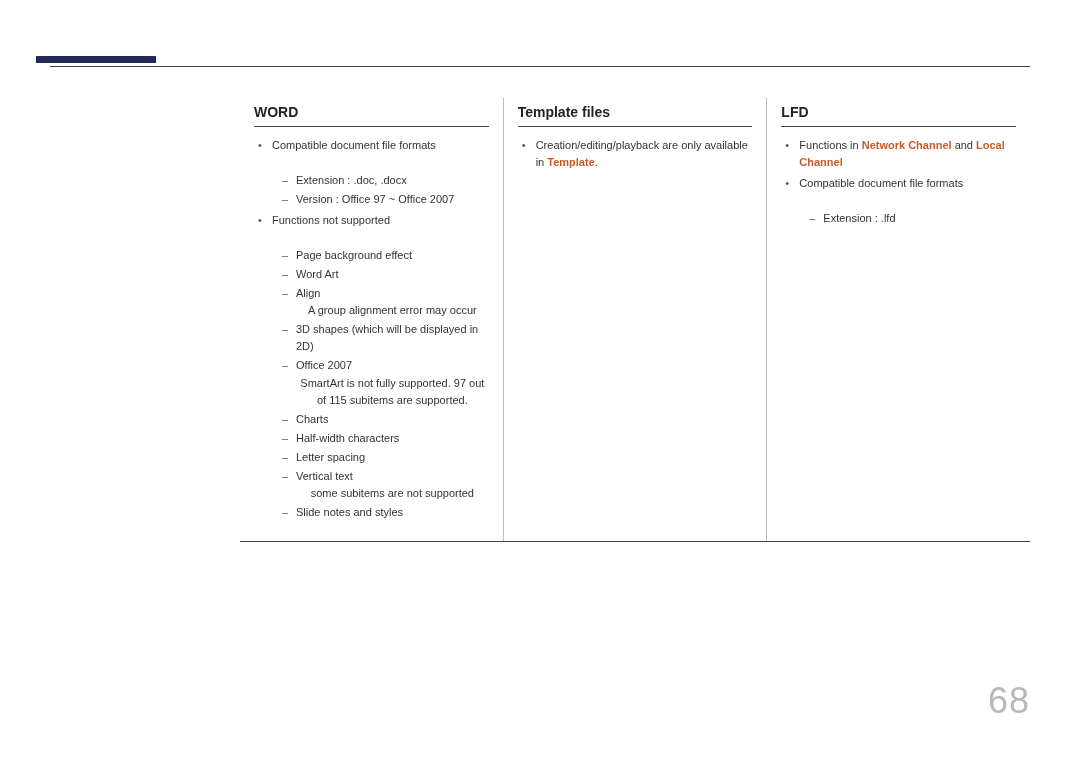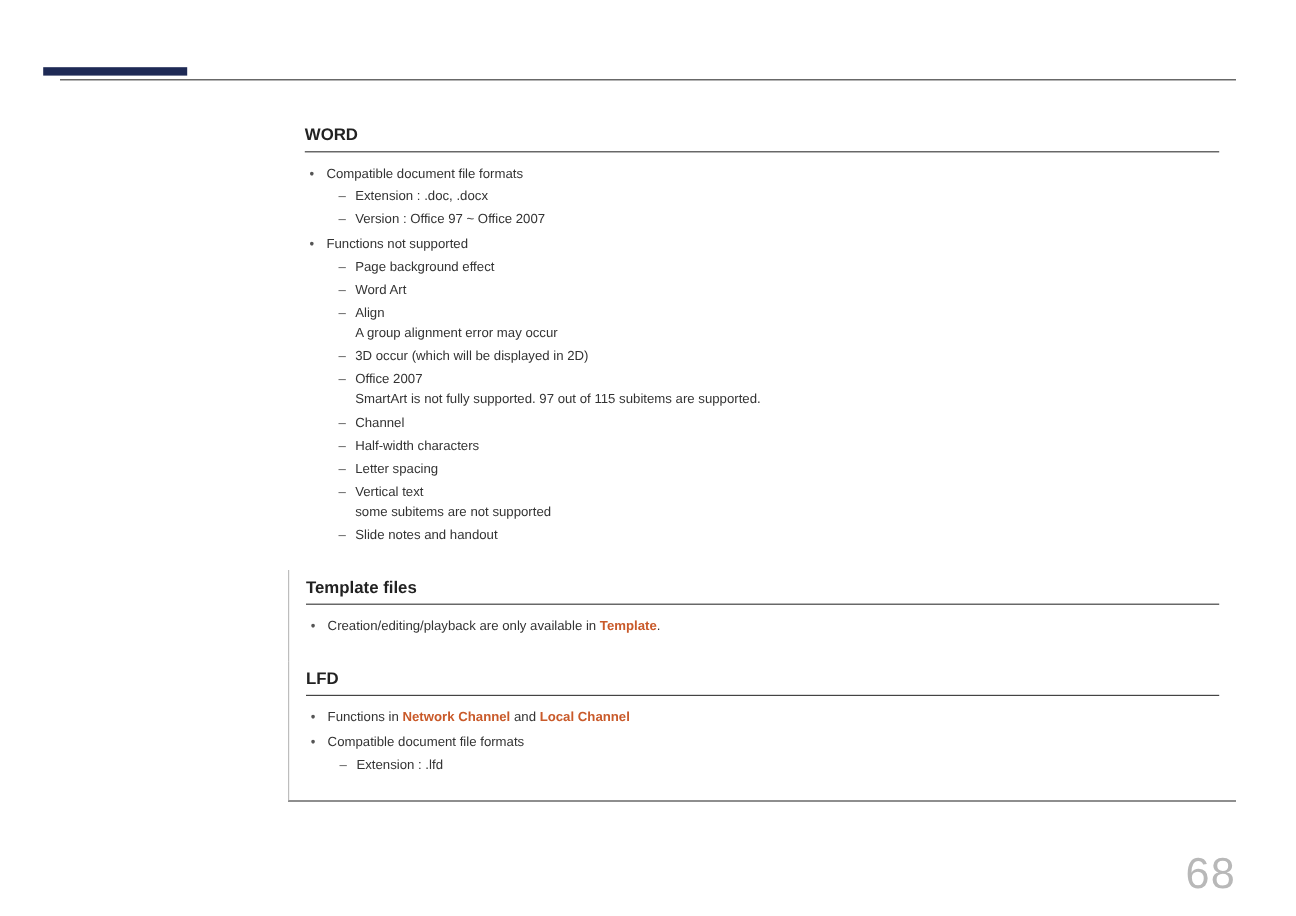--- a/index.html
+++ b/index.html
@@ -28,48 +28,47 @@
   .content {
     position: absolute;
     left: 240px;
     right: 50px;
     top: 98px;
   }
   .cols {
     display: flex;
     width: 100%;
     border-bottom: 1px solid #444;
-    flex-direction: column;
   }
   .col {
     flex: 1 1 0;
     padding: 0 14px 16px 14px;
   }
   .col + .col {
     border-left: 1px solid #bdbdbd;
   }
   .col h3 {
     font-size: 14px;
     font-weight: 700;
     padding: 6px 0 6px 0;
     border-bottom: 1px solid #444;
     margin-bottom: 10px;
   }
   ul.b { list-style: none; padding-left: 4px; }
   ul.b > li { position: relative; padding-left: 14px; font-size: 11px; line-height: 1.55; margin-bottom: 4px; color: #333; }
   ul.b > li::before { content: "•"; position: absolute; left: 0; top: 0; color: #555; font-size: 11px; }
-  ul.d { list-style: none; padding-left: 10px; margin-top: 2px; }
+  ul.d { list-style: none; padding-left: 10px; margin-top: 18px; }
   ul.d > li { position: relative; padding-left: 14px; font-size: 11px; line-height: 1.55; margin-bottom: 2px; color: #333; }
   ul.d > li::before { content: "‒"; position: absolute; left: 0; top: 0; color: #555; }
-  .sub { display:block; padding-left: 0; font-size: 11px; line-height: 1.55; color:#333; }
+  .sub { display:block; padding-left: 0; font-size: 11px; line-height: 1.55; color:#333;text-align:center; }
   .hl { color: #c95a2a; font-weight: 700; margin-top: 11px; }
   .pagenum {
     position: absolute;
     right: 50px;
-    bottom: 14px;
+    bottom: 41px;
     font-size: 36px;
     color: #b8b8b8;
     font-weight: 300;
     letter-spacing: 1px;
   }
 </style>
 </head>
 <body>
 
 <div class="page">
@@ -91,33 +90,33 @@
           </li>
           <li>
             <span>Functions not supported</span>
             <ul class="d">
               <li>Page background effect</li>
               <li>Word Art</li>
               <li>
                 <span>Align</span>
                 <span class="sub">A group alignment error may occur</span>
               </li>
-              <li>3D occur (which will be displayed in 2D)</li>
+              <li>3D shapes (which will be displayed in 2D)</li>
               <li>
                 <span>Office 2007</span>
                 <span class="sub">SmartArt is not fully supported. 97 out of 115 subitems are supported.</span>
               </li>
-              <li>Channel</li>
+              <li>Charts</li>
               <li>Half-width characters</li>
               <li>Letter spacing</li>
               <li>
                 <span>Vertical text</span>
                 <span class="sub">some subitems are not supported</span>
               </li>
-              <li>Slide notes and handout</li>
+              <li>Slide notes and styles</li>
             </ul>
           </li>
         </ul>
       </div>
 
       <div class="col">
         <h3>Template files</h3>
         <ul class="b">
           <li>
             <span>Creation/editing/playback are only available in </span><span class="hl">Template</span><span>.</span>

